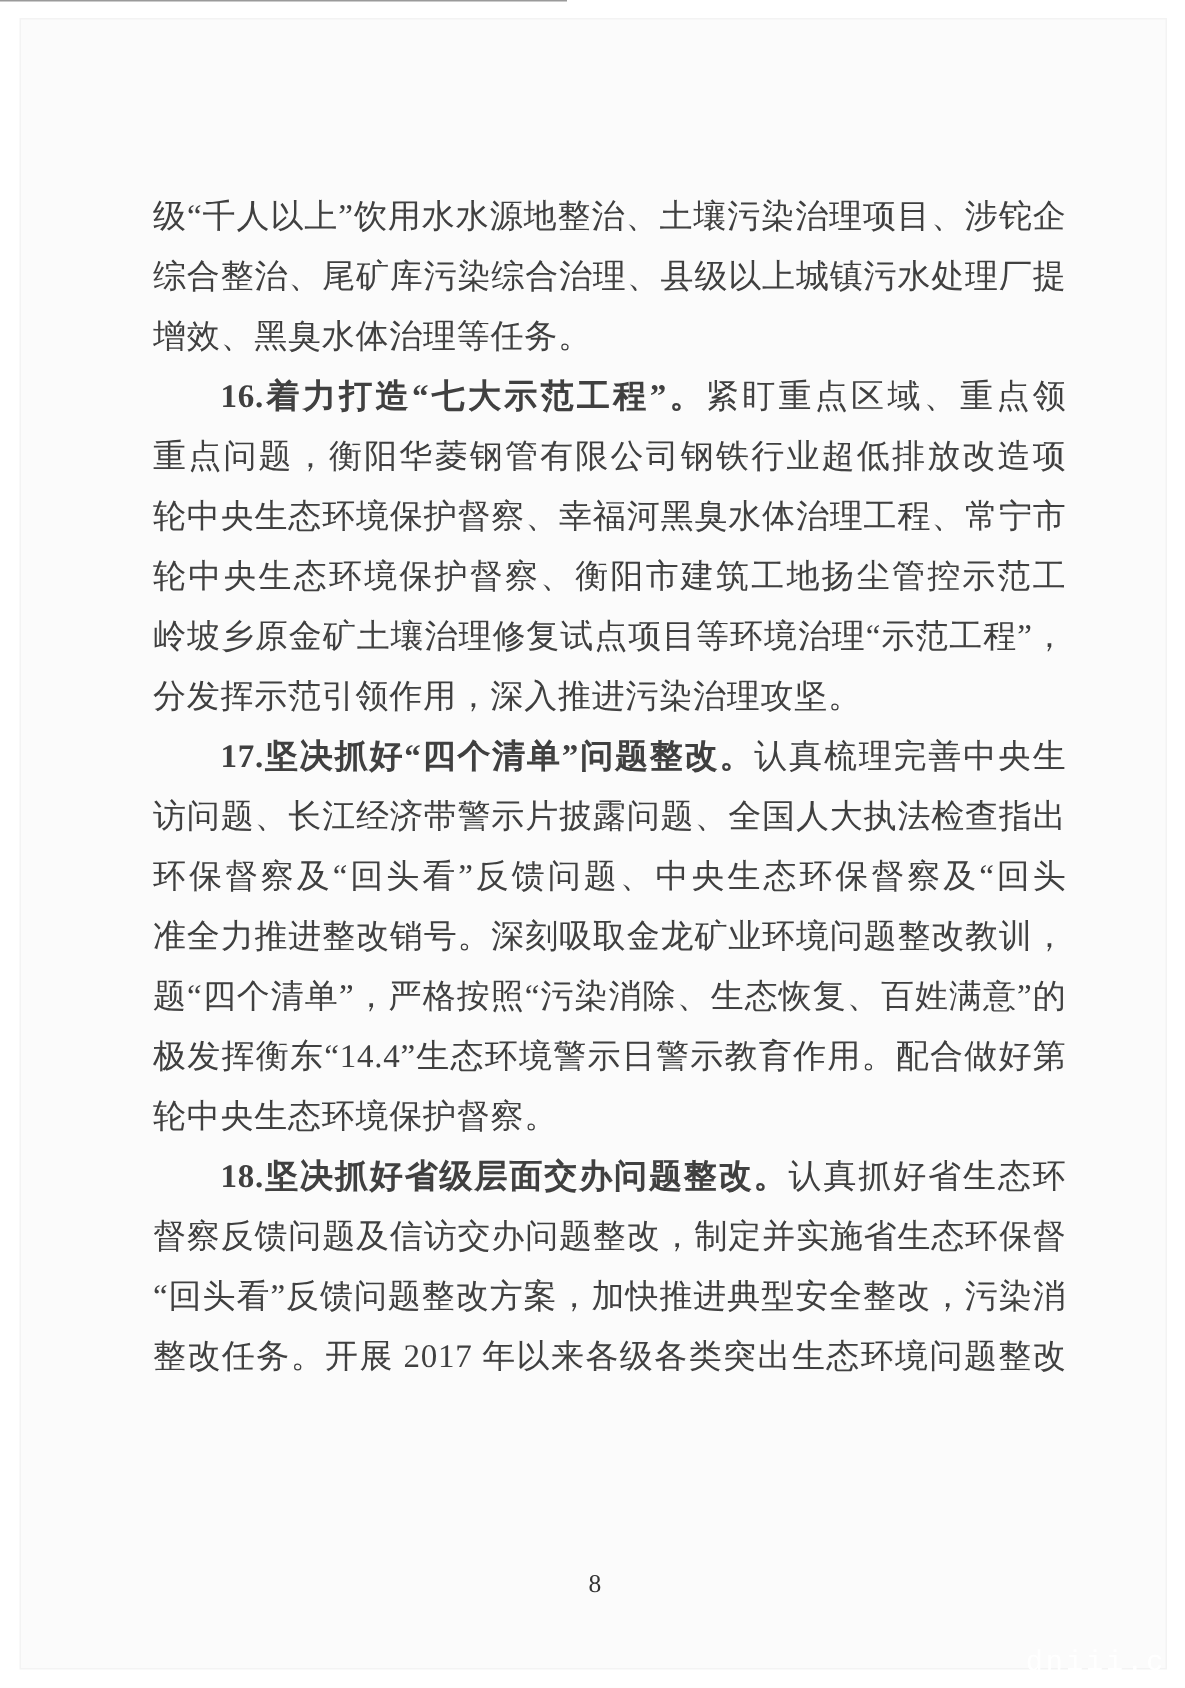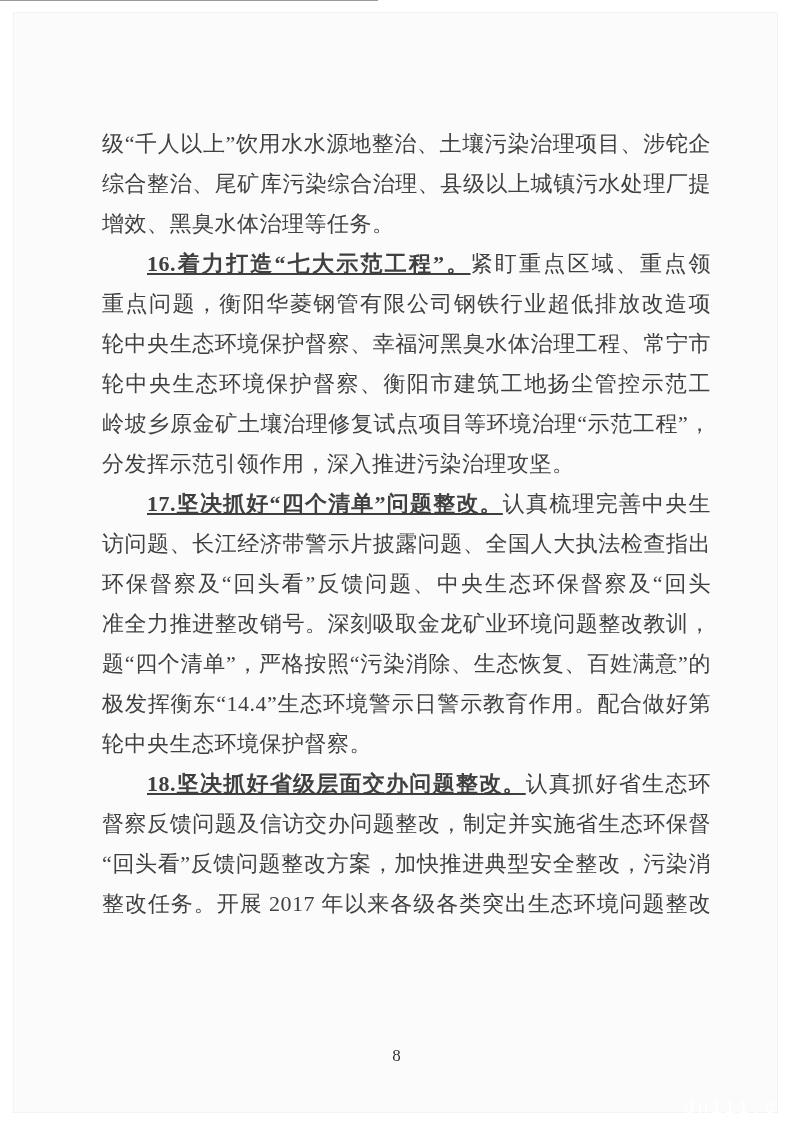--- a/index.html
+++ b/index.html
@@ -52,21 +52,20 @@
   }
   .line.justify {
     text-align: justify;
     text-align-last: justify;
   }
   .line.indent {
     padding-left: 45px;
   }
   .bold {
     font-weight: 700;
-    text-decoration: underline;
   }
   .page-number {
     position: absolute;
     left: 0;
     top: 1028px;  
     width: 765px;
     height: 30px;
     line-height: 30px;
     text-align: center;
     font-size: 17px;

